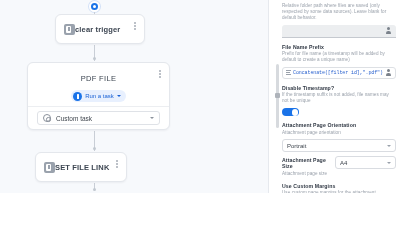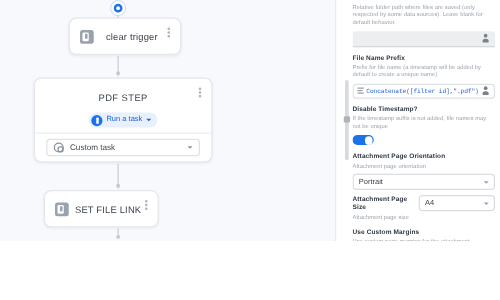--- a/index.html
+++ b/index.html
@@ -104,26 +104,27 @@
     content: "";
     position: absolute;
     left: 3.5px; top: 3.5px;
     width: 2px; height: 4px;
     background: #9aa2ad;
     z-index: 2;
   }
 
   .node-label {
     flex: 1;
-    text-align: center;
+    text-align: left;
     font-size: 7.5px;
     color: #3c4551;
     letter-spacing: 0.15px;
     white-space: nowrap;
     overflow: hidden;
+    font-weight: bold;
   }
 
   .kebab {
     position: absolute;
     right: 5px;
     top: 5px;
     width: 8px;
     height: 12px;
     display: flex;
     flex-direction: column;
@@ -488,21 +489,21 @@
         <span class="node-label">clear trigger</span>
       </div>
       <div class="kebab">
           <i></i>
           <i></i>
           <i></i>
         </div>
     </div>
 
     <div class="card" id="card-pdf">
-      <div class="pdf-title">PDF STEP</div>
+      <div class="pdf-title">PDF FILE</div>
       <div class="pill-wrap">
         <div class="pill">
           <span class="pill-ico"></span>
           <span class="pill-text">Run a task</span>
           <span class="pill-caret"></span>
         </div>
       </div>
       <div class="pdf-divider"></div>
       <div class="select-box">
         <span class="gear-ico"></span>

